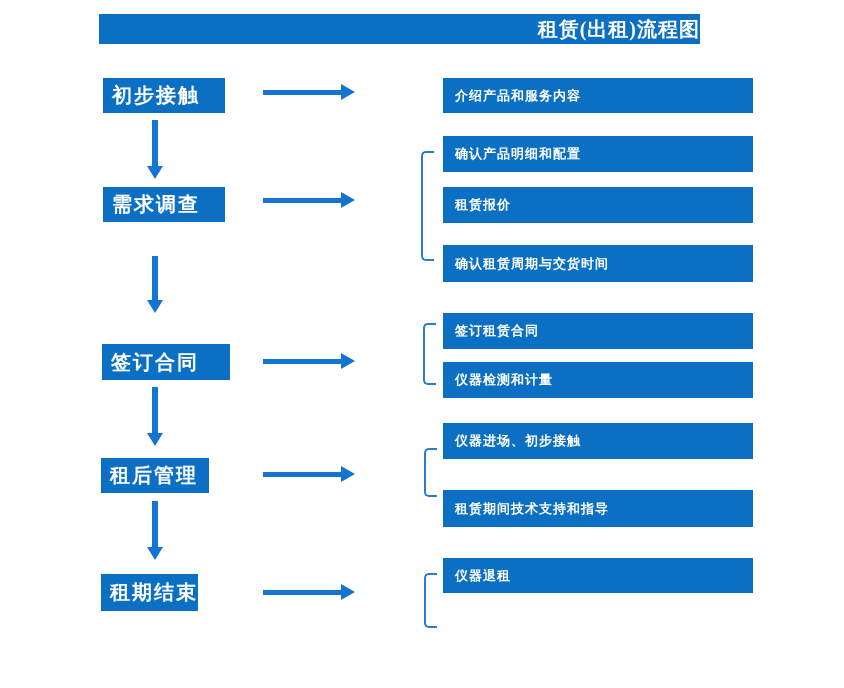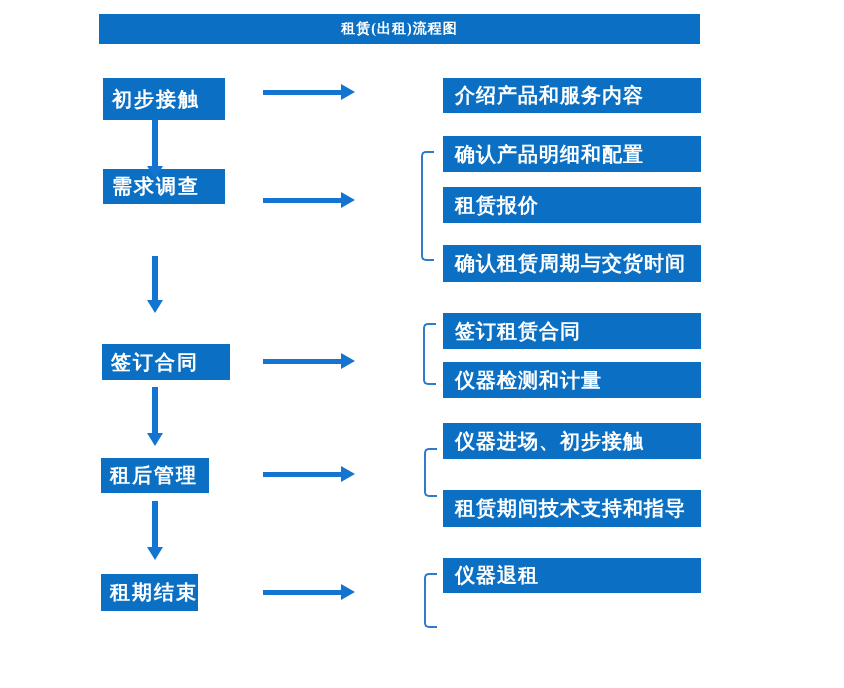--- a/index.html
+++ b/index.html
@@ -11,42 +11,42 @@
   }
   *{box-sizing:border-box;margin:0;padding:0;}
   html,body{background:var(--bg);}
   body{font-family:"Liberation Serif","DejaVu Serif",serif;}
   .canvas{position:relative;width:844px;height:688px;background:var(--bg);overflow:hidden;}
 
   
   .titlebar{
     position:absolute;left:99px;top:14px;width:601px;height:30px;
     background:var(--box-blue);color:var(--text);
-    display:flex;align-items:center;justify-content:center;
-    font-size:14px;font-weight:bold;letter-spacing:1px;
+    display:flex;align-items:center;justify-content:flex-end;
+    font-size:20px;font-weight:bold;letter-spacing:1px;
   }
 
   
   .stage{
     position:absolute;background:var(--box-blue);color:var(--text);
     display:flex;align-items:center;padding-left:9px;
     font-size:20px;font-weight:bold;letter-spacing:2px;
   }
-  .l1{left:103px;top:78px;width:122px;height:42px;}
-  .l2{left:103px;top:169px;width:122px;height:35px;}
+  .l1{left:103px;top:78px;width:122px;height:35px;}
+  .l2{left:103px;top:187px;width:122px;height:35px;}
   .l3{left:102px;top:344px;width:128px;height:36px;}
   .l4{left:101px;top:458px;width:108px;height:35px;padding-left:9px;}
   .l5{left:101px;top:574px;width:97px;height:37px;}
 
   
   .detail{
-    position:absolute;left:443px;width:258px;
+    position:absolute;left:443px;width:310px;
     background:var(--box-blue);color:var(--text);
     display:flex;align-items:center;padding-left:12px;
-    font-size:20px;font-weight:bold;letter-spacing:1px;
+    font-size:13px;font-weight:bold;letter-spacing:1px;
   }
   .r1{top:78px;height:35px;}
   .r2{top:136px;height:36px;}
   .r3{top:187px;height:36px;}
   .r4{top:245px;height:37px;}
   .r5{top:313px;height:36px;}
   .r6{top:362px;height:36px;}
   .r7{top:423px;height:36px;}
   .r8{top:490px;height:37px;}
   .r9{top:558px;height:35px;}

